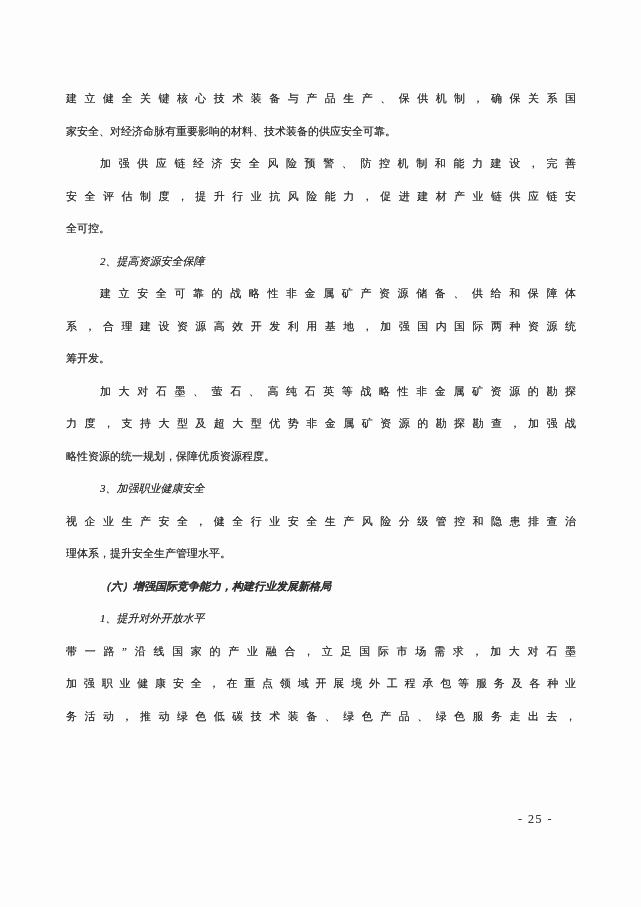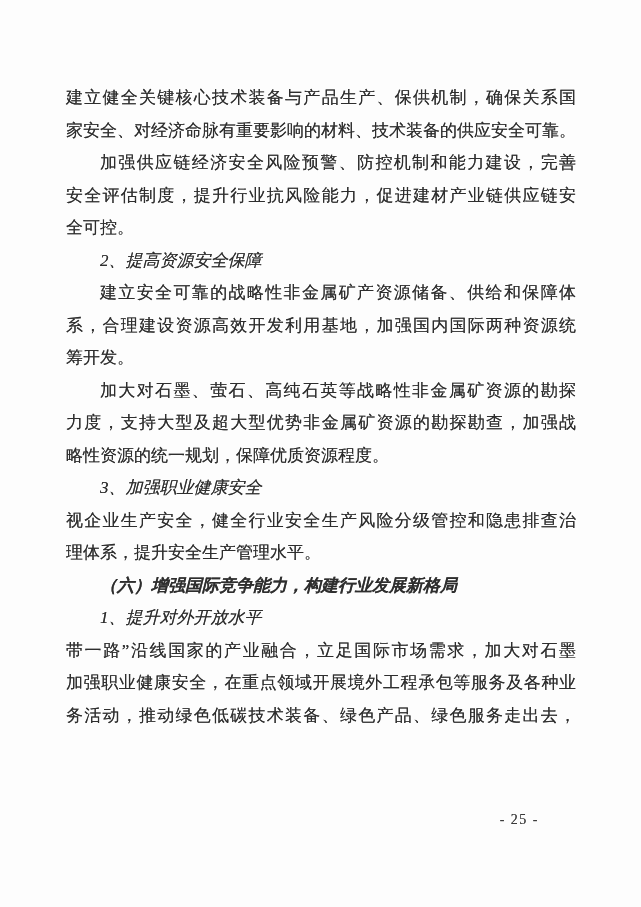--- a/index.html
+++ b/index.html
@@ -16,21 +16,21 @@
     font-family: "Liberation Serif", serif;
     color: #2e2e2e;
   }
   .text-block {
     position: absolute;
     left: 66px;
     top: 82px;
     width: 510px;
   }
   .line {
-    font-size: 17px;
+    font-size: 11px;
     line-height: 32.5px;
     height: 32.5px;
     white-space: nowrap;
     text-align: justify;
     text-align-last: justify;
     text-shadow: 0 0 0.6px rgba(46,46,46,0.75);
   }
   .line.end {
     text-align-last: left;
   }
@@ -41,22 +41,22 @@
   .line.h-sub {
     font-style: italic;
   }
   .line.h-section {
     font-style: italic;
     font-weight: bold;
   }
   .page-number {
     position: absolute;
     top: 812px;
-    right: 102px;
-    font-size: 14px;
+    right: 88px;
+    font-size: 12px;
     letter-spacing: 1.5px;
     color: #3a3a3a;
     text-shadow: 0 0 0.5px rgba(58,58,58,0.7);
   }
 </style>
 </head>
 <body>
 
 <div class="page">
   <div class="text-block">

